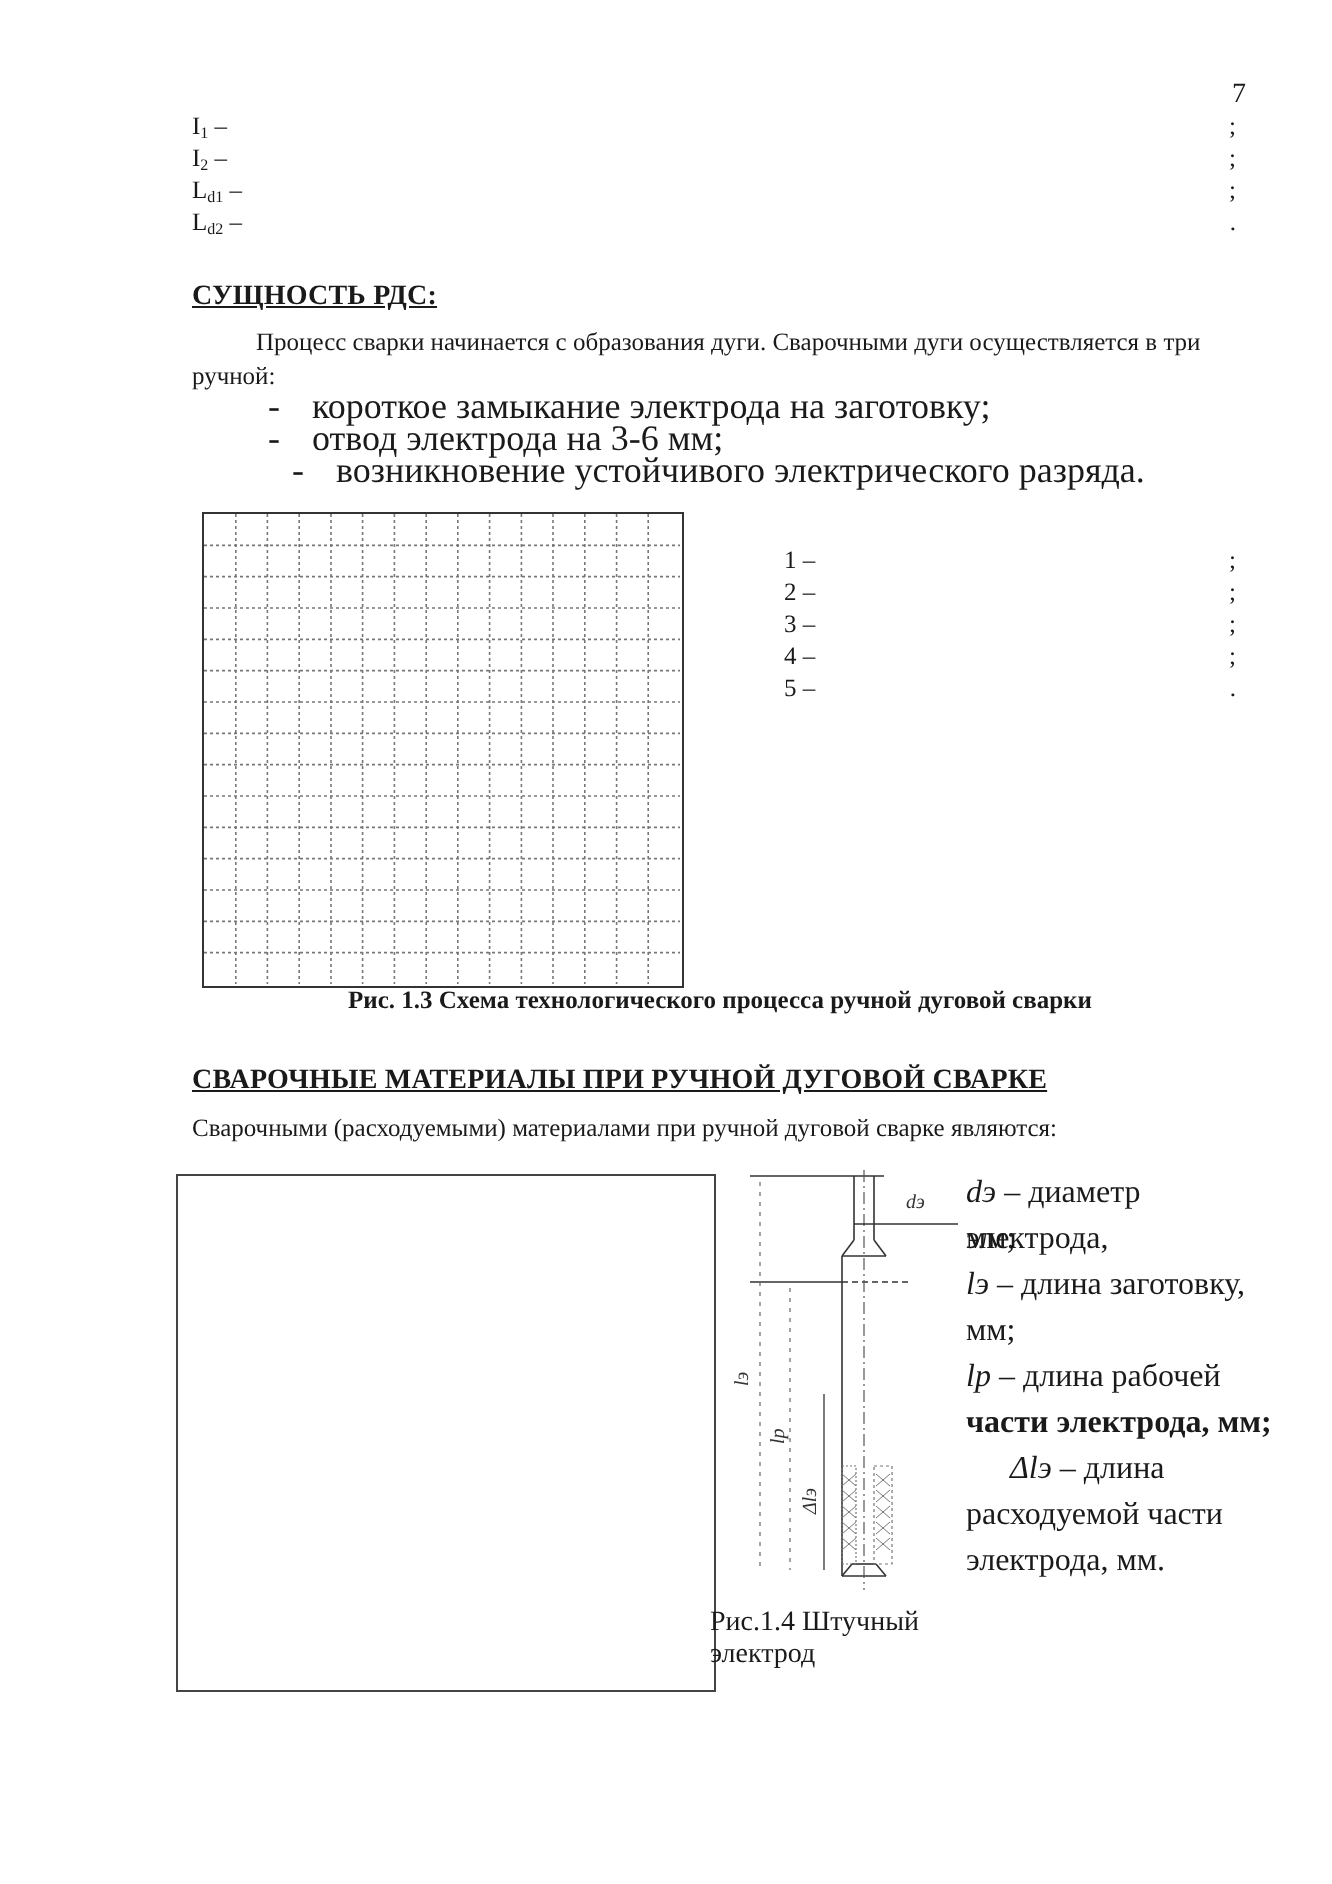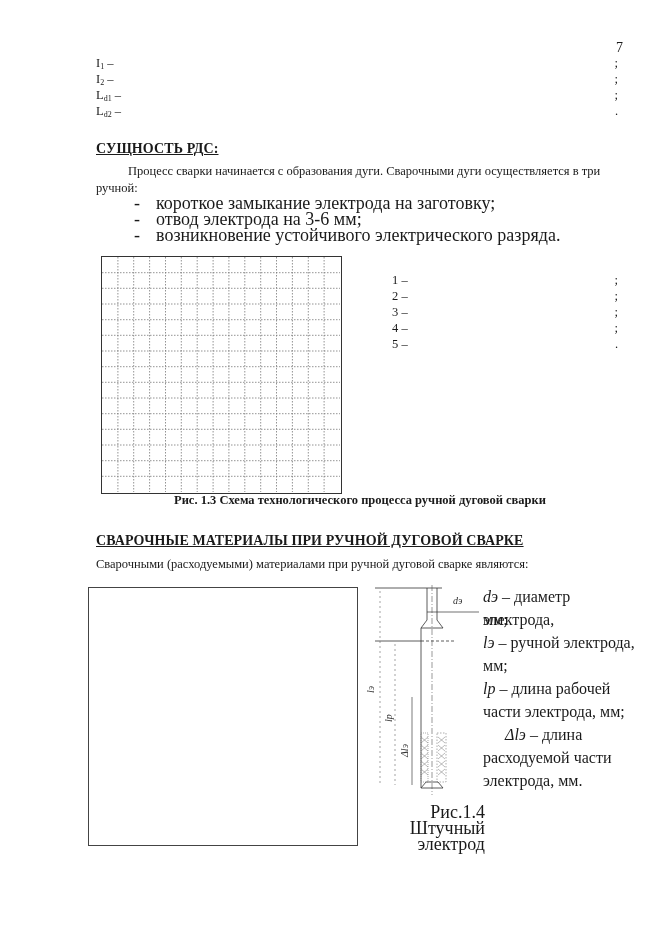--- a/index.html
+++ b/index.html
@@ -16,21 +16,21 @@
   .bullet .dash { display: inline-block; width: 22px; }
   .grid-box { left: 101px; top: 256px; width: 241px; height: 238px; border: 1.5px solid #333; background: #fff; }
   .grid-box svg { position: absolute; left: 0; top: 0; }
   .legend-line { left: 392px; width: 226px; height: 16px; font-size: 12.5px; line-height: 16px; }
   .legend-line .end { position: absolute; right: 0; top: 0; }
   .caption { font-size: 12.5px; font-weight: bold; }
   .empty-box { left: 88px; top: 587px; width: 270px; height: 259px; border: 1px solid #444; }
   .def { left: 483px; width: 160px; font-size: 16px; line-height: 23px; }
   .def i { font-style: italic; }
   .electrode { left: 360px; top: 585px; }
-  .fig4-caption { left: 355px; top: 804px; width: 130px; text-align: right; font-size: 18px; line-height: 16px; }
+  .fig4-caption { left: 355px; top: 804px; width: 130px; text-align: left; font-size: 14px; line-height: 16px; }
 </style>
 </head>
 <body>
 
 <div class="abs page-num">7</div>
 
 <div class="abs var-line" style="top:55px;">
   <span>I</span><sub>1</sub><span> –</span>
   <span class="end">;</span>
 </div>
@@ -50,21 +50,21 @@
 <div class="abs heading" style="left:96px; top:131px;">СУЩНОСТЬ РДС:</div>
 <div class="abs para" style="left:128px; top:163px;">Процесс сварки начинается с образования дуги. Сварочными дуги осуществляется в три</div>
 <div class="abs para" style="left:96px; top:180px;">ручной:</div>
 
 <div class="abs bullet" style="top:195px;">
   <span class="dash">-</span><span>короткое замыкание электрода на заготовку;</span>
 </div>
 <div class="abs bullet" style="top:211px;">
   <span class="dash">-</span><span>отвод электрода на 3-6 мм;</span>
 </div>
-<div class="abs bullet" style="top:227px;">
+<div class="abs bullet" style="top:227px;margin-left:12px;">
   <span class="dash">-</span><span>возникновение устойчивого электрического разряда.</span>
 </div>
 
 <div class="abs grid-box">
   <svg width="238" height="235" viewBox="0 0 238 235">
     <g stroke="#777" stroke-width="0.8" stroke-dasharray="1.5,1.5">
       <line x1="15.9" y1="0" x2="15.9" y2="235"></line>
       <line x1="31.7" y1="0" x2="31.7" y2="235"></line>
       <line x1="47.6" y1="0" x2="47.6" y2="235"></line>
       <line x1="63.5" y1="0" x2="63.5" y2="235"></line>
@@ -168,24 +168,24 @@
     </g>
     <line x1="52" y1="112" x2="52" y2="200" stroke="#444" stroke-width="0.7"></line>
     <text transform="translate(14,108) rotate(-90)" font-size="10" font-style="italic" fill="#333" font-family="Liberation Serif, serif">lэ</text>
     <text transform="translate(32,137) rotate(-90)" font-size="10" font-style="italic" fill="#333" font-family="Liberation Serif, serif">lр</text>
     <text transform="translate(48,172) rotate(-90)" font-size="10" font-style="italic" fill="#333" font-family="Liberation Serif, serif">Δlэ</text>
   </svg>
 </div>
 
 <div class="abs def" style="top:585px;"><i>dэ</i><span> – диаметр электрода,</span></div>
 <div class="abs def" style="top:608px;"><i></i><span>мм;</span></div>
-<div class="abs def" style="top:631px;"><i>lэ</i><span> – ручной электрода,</span></div>
+<div class="abs def" style="top:631px;"><i>lэ</i><span> – длина заготовку,</span></div>
 <div class="abs def" style="top:654px;"><i></i><span>мм;</span></div>
 <div class="abs def" style="top:677px;"><i>lр</i><span> – длина рабочей</span></div>
-<div class="abs def" style="top:700px;"><i></i><span>части электрода, мм;</span></div>
+<div class="abs def" style="top:700px;font-weight:bold;"><i></i><span>части электрода, мм;</span></div>
 <div class="abs def" style="top:723px;margin-left:22px;"><i>Δlэ</i><span> – длина</span></div>
 <div class="abs def" style="top:746px;"><i></i><span>расходуемой части</span></div>
 <div class="abs def" style="top:769px;"><i></i><span>электрода, мм.</span></div>
 
 <div class="abs fig4-caption">
   <div>Рис.1.4 Штучный</div>
   <div>электрод</div>
 </div>
 
 </body></html>

